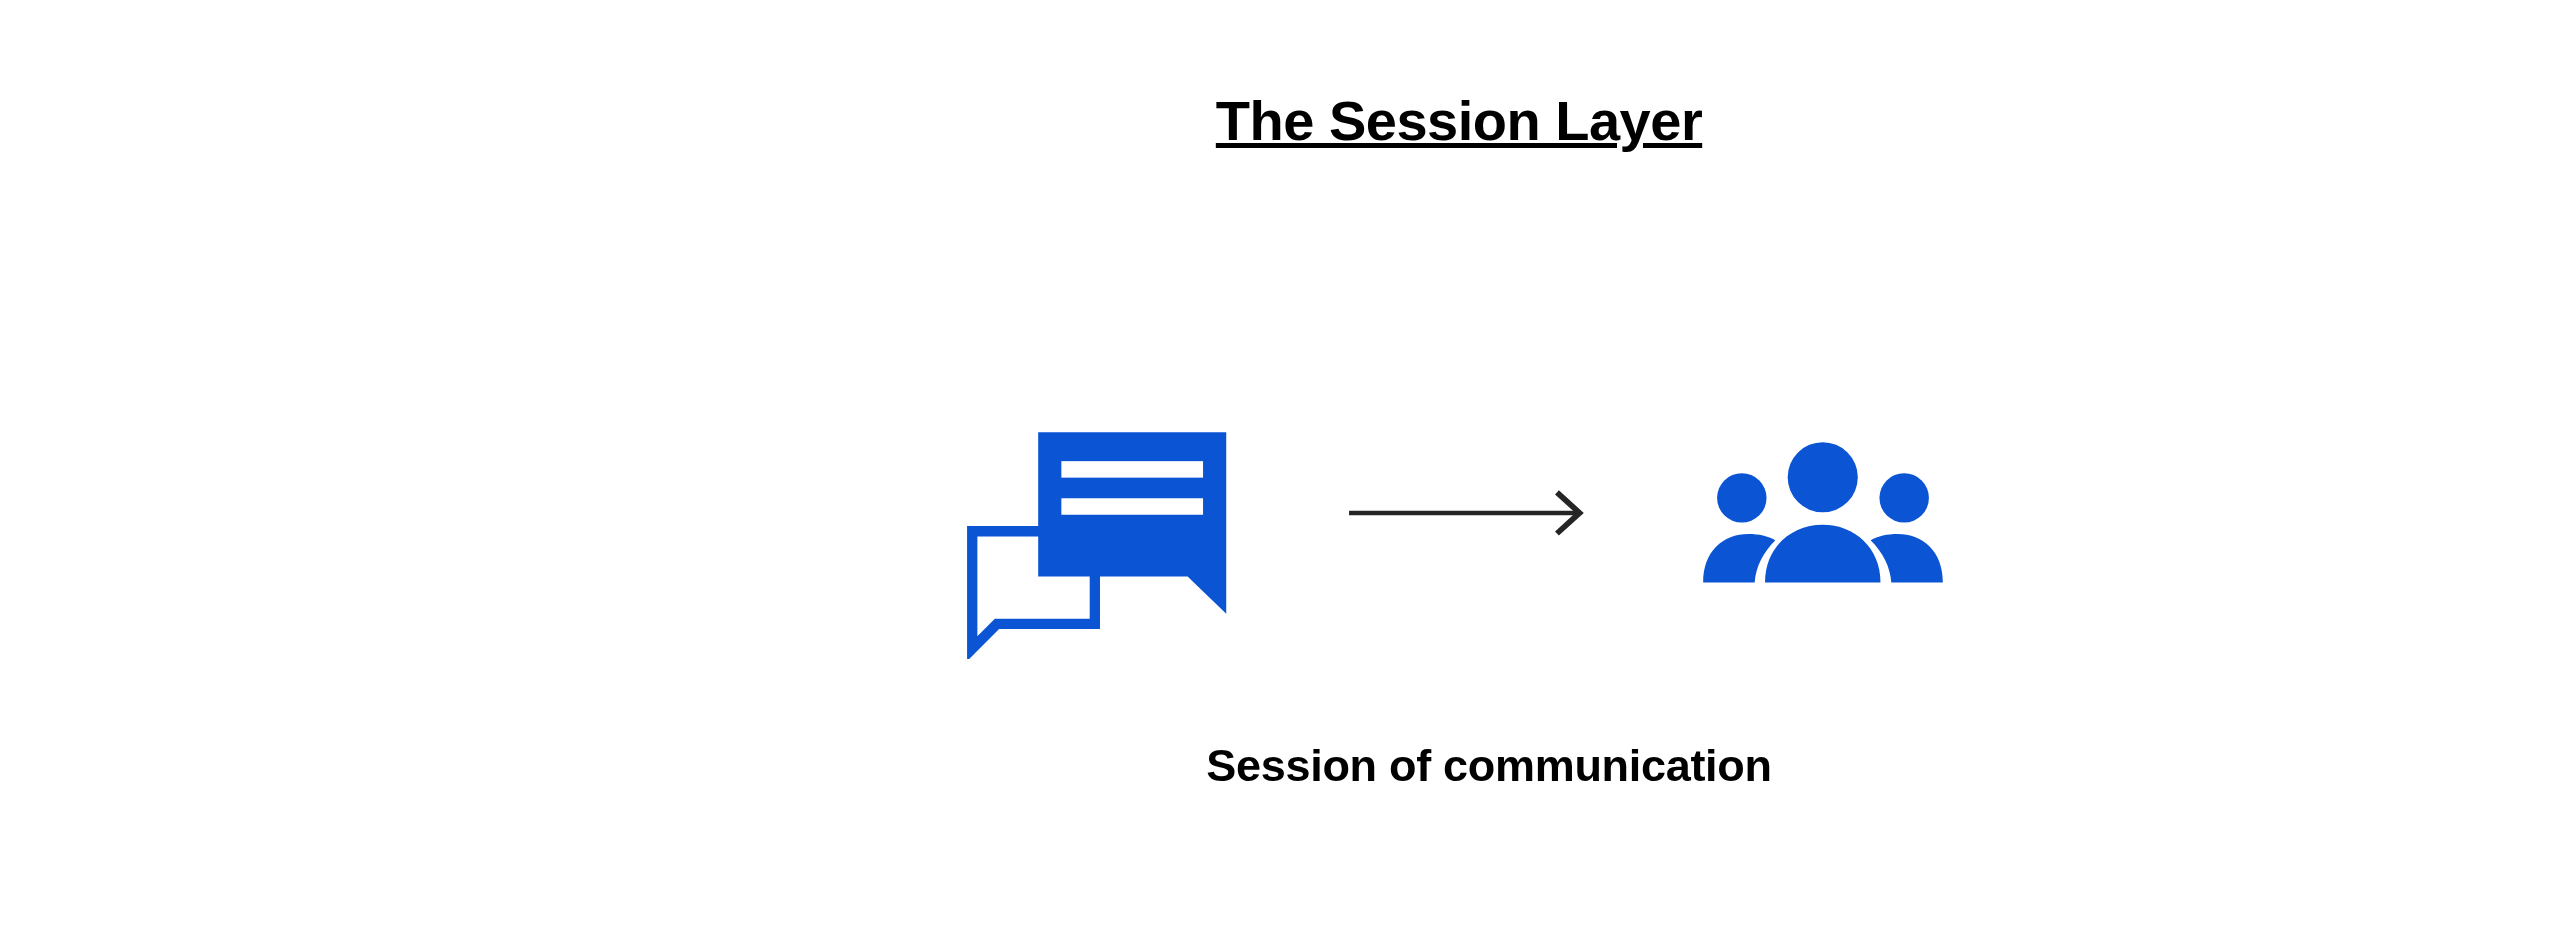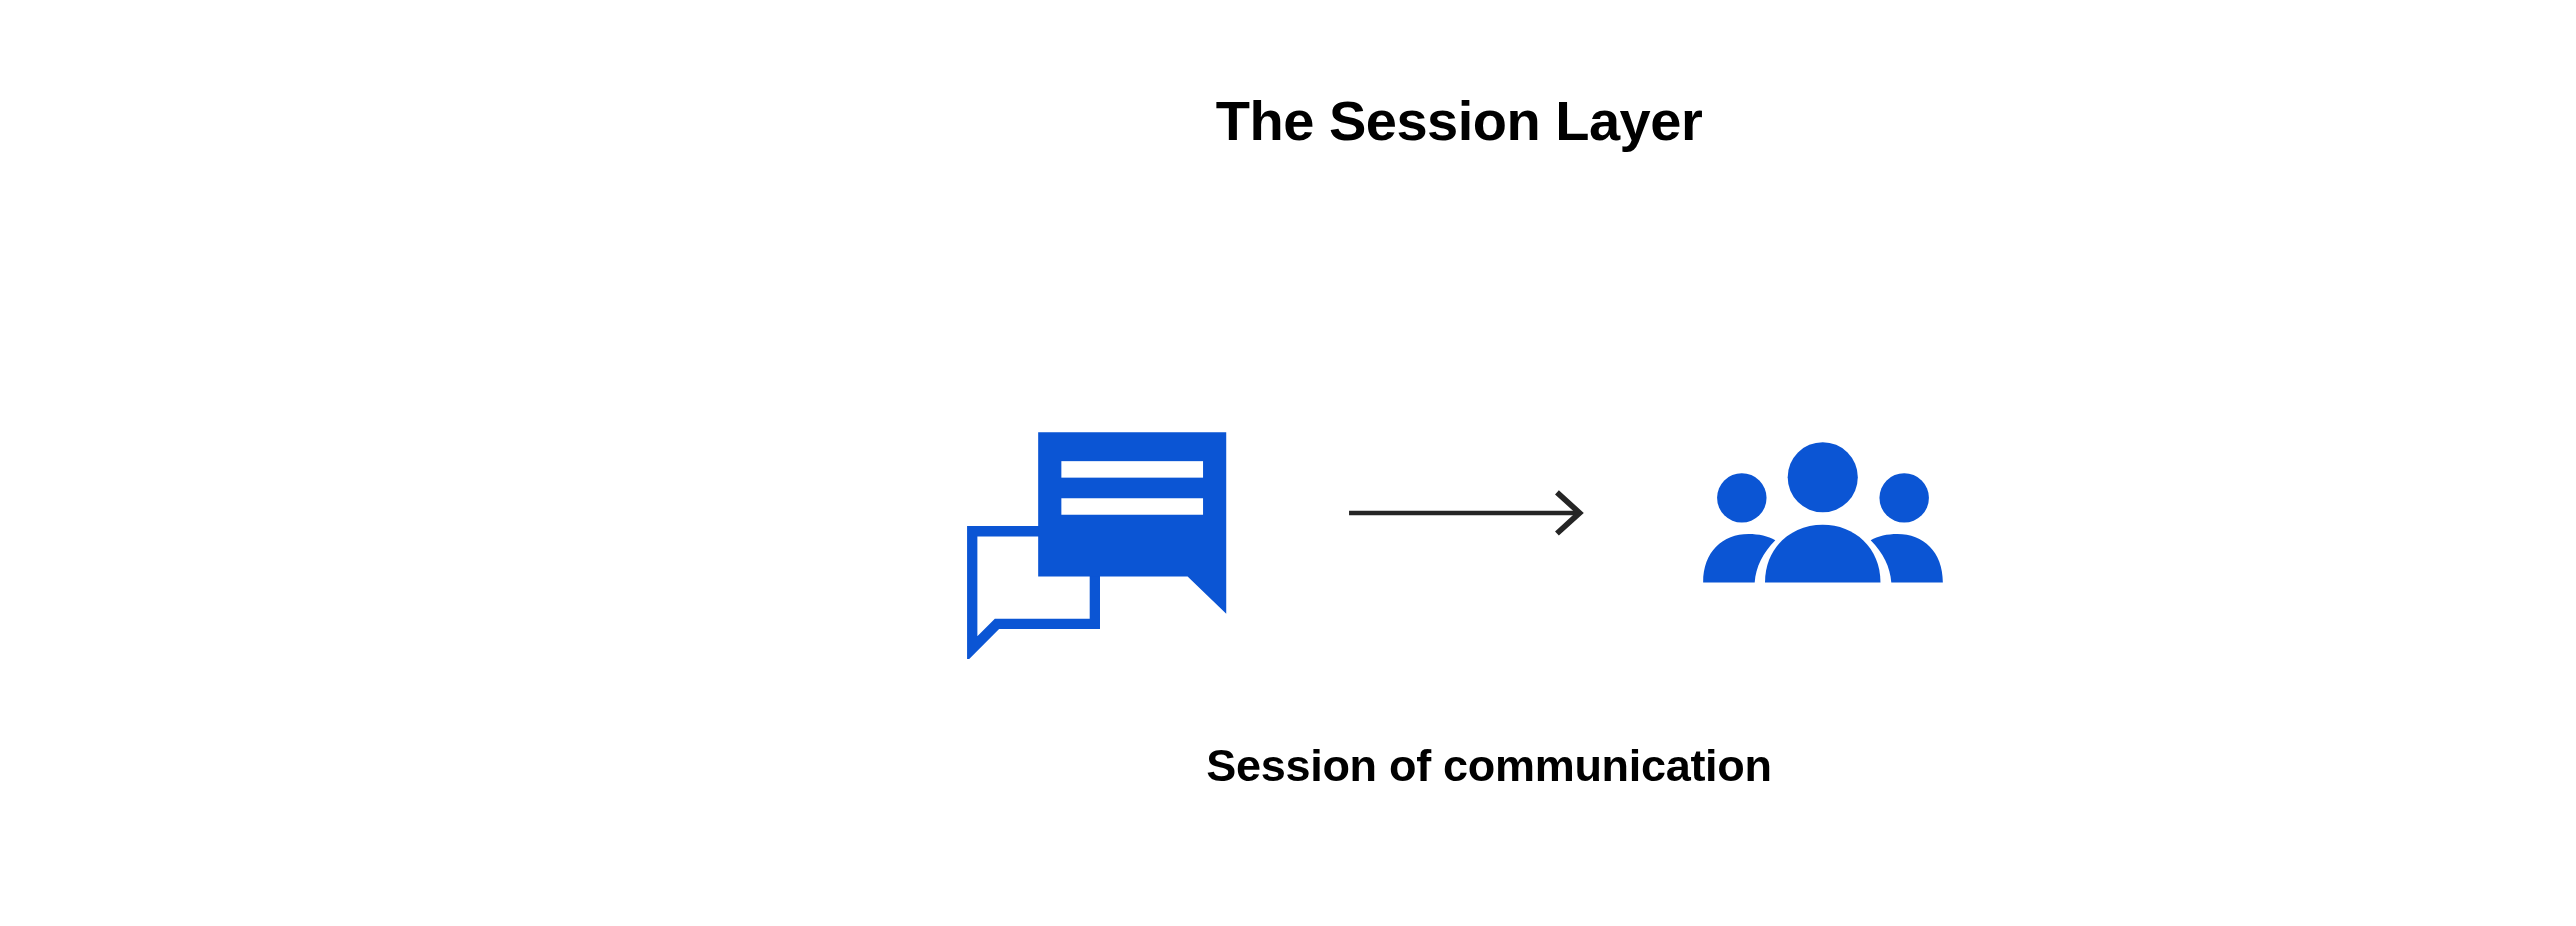--- a/index.html
+++ b/index.html
@@ -31,20 +31,21 @@
     font-size: 56px;
     line-height: 1.0;
     letter-spacing: -0.5px;
     color: #000000;
     white-space: nowrap;
   }
   
   .slide-title-inner {
     display: inline-block;
     transform: translateX(-1px);
+    text-decoration: underline;
   }
 
   
   .figure-row {
     position: absolute;
     left: 966px;
     top: 412px;
     width: 981px;
     height: 247px;
   }

